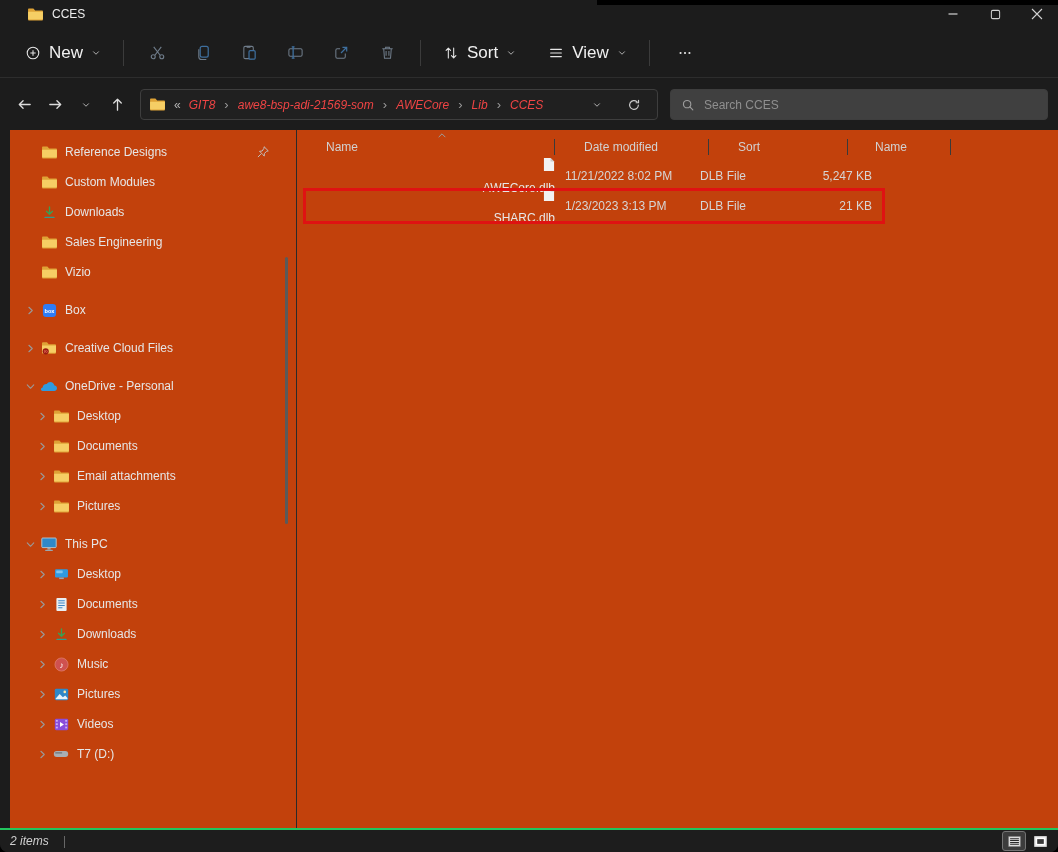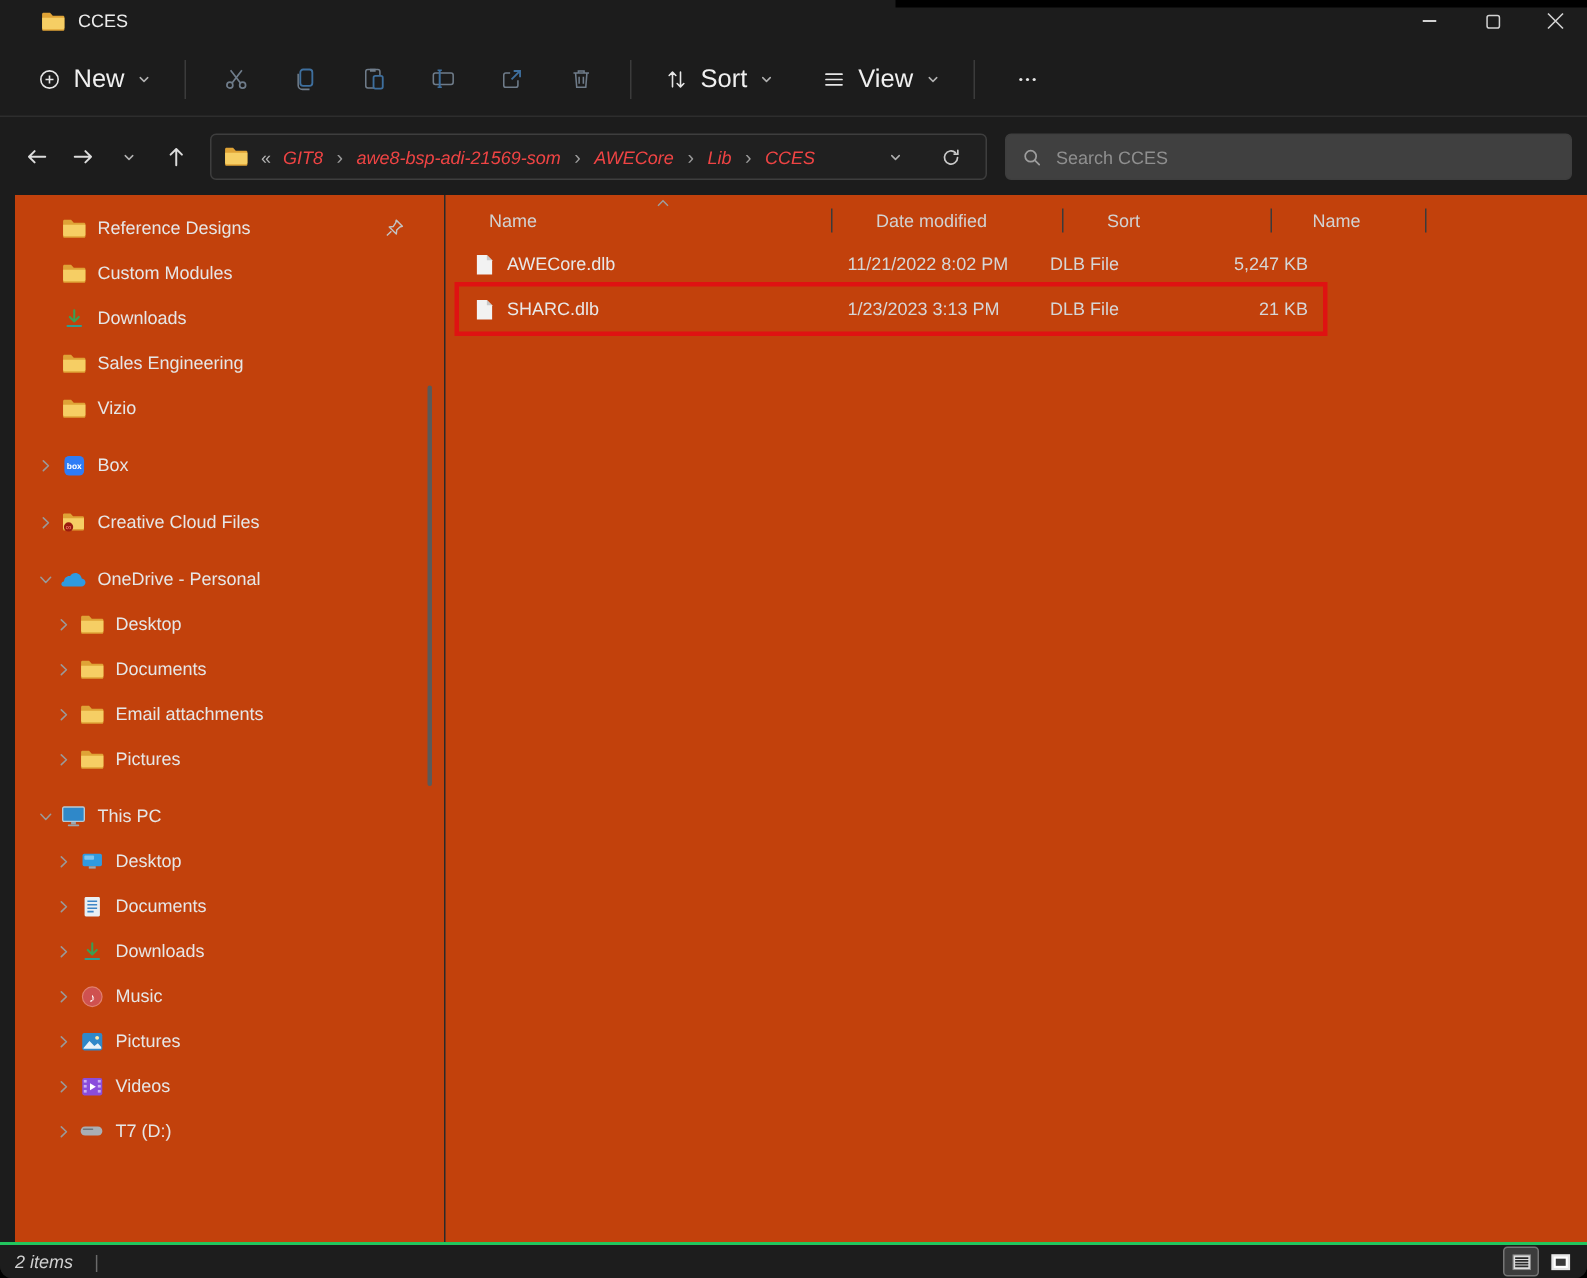--- a/index.html
+++ b/index.html
@@ -69,21 +69,21 @@
              color:#d2d2d2; font-size:12px;gap:19px; }
   .hc { position:relative; height:18px; display:flex; align-items:center; }
   .hc::after { content:""; position:absolute; right:0; top:1px; height:16px; width:1px; background:#3a3a3a; }
   .hc.name { width:257px; padding-left:28px; }
   .hc.date { width:135px; padding-left:10px; }
   .hc.type { width:120px; padding-left:10px; }
   .hc.size { width:84px;  padding-left:8px; }
   .sortcaret { position:absolute; left:139px; top:-6px; }
   .frows { position:absolute; top:31px; left:0; right:0; }
   .frow { height:30px; display:flex; align-items:center; color:#e8e8e8; font-size:12px; }
-  .fc.name { width:257px; padding-left:19px; display:flex; align-items:flex-start; gap:9px; }
+  .fc.name { width:257px; padding-left:2px; display:flex; align-items:flex-end; gap:9px;flex-direction:column; }
   .fc.date { width:135px; padding-left:10px; color:#d6d6d6; }
   .fc.type { width:120px; padding-left:10px; color:#d6d6d6; }
   .fc.size { width:84px; padding-right:22px; text-align:right; color:#d6d6d6; }
   .annotation { position:absolute; left:5px; top:58px; width:582px; height:36px;
                 border:3px solid #df1212; pointer-events:none; z-index:10; }
 
   
   .statusbar { position:absolute; bottom:0; left:0; right:0; height:24px; background:#1d1d1d;
                border-top:2px solid #22c55e; display:flex; align-items:center; padding-left:10px;font-style:italic; }
   .statusbar .count { color:#d0d0d0; font-size:12px; }

